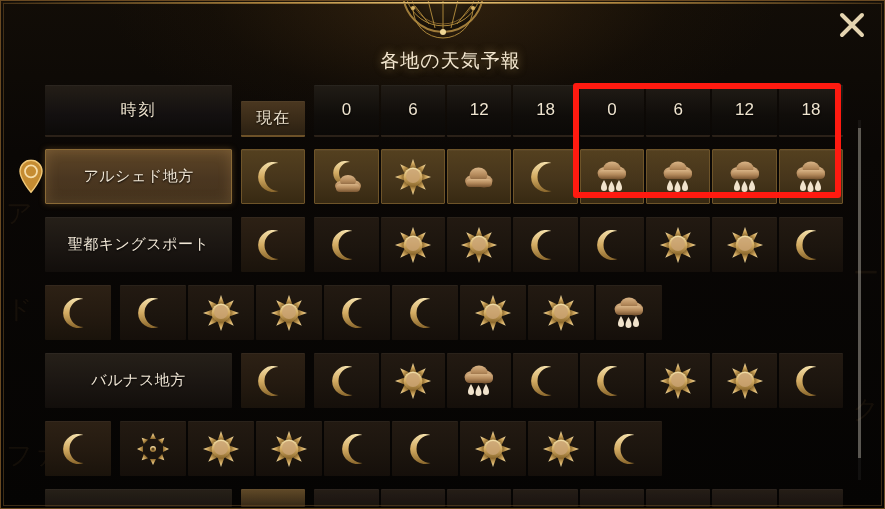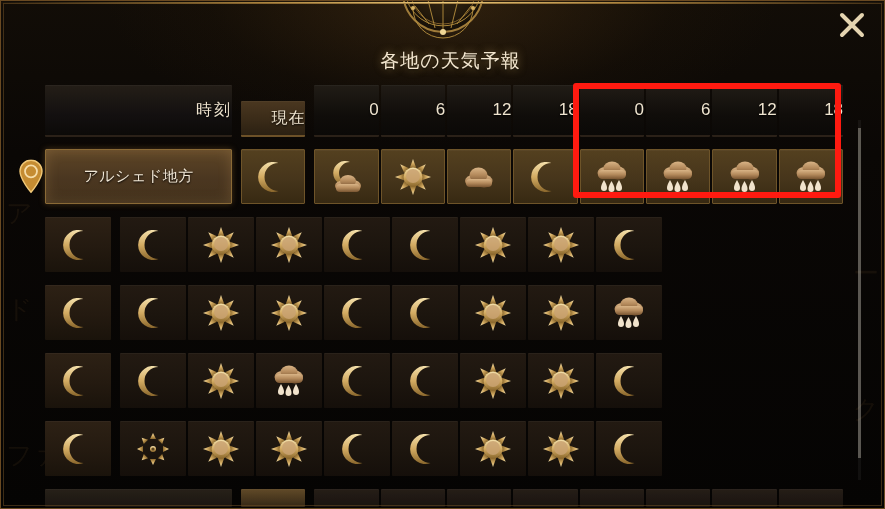--- a/index.html
+++ b/index.html
@@ -106,21 +106,20 @@
     font-size: 15px;
     letter-spacing: 0.5px;
     text-shadow: 0 1px 2px #000;
   }
   .cell.now { margin-right: 9px; }
 
   
   .row.header .cell {
     background: linear-gradient(180deg, #211c16 0%, #100d0a 60%, #0b0907 100%);
     border-bottom: 2px solid #2b2118;
-    justify-content: flex-end;
   }
   .row.header .cell.name {
     background: linear-gradient(180deg, #241e17 0%, #131010 60%, #0c0a08 100%);
   }
   .row.header .cell.now {
     background: linear-gradient(180deg, #4a3720 0%, #3a2b18 55%, #2b2012 100%);
     border-bottom: 2px solid #6d5128;
     margin-top: 16px;
   }
   .row.header .cell span {
@@ -549,20 +548,23 @@
               </g>
               <g fill="#f1e3cc">
                 <path d="M12 23 c 2.4 4 3 6.2 3 8 a3 3 0 0 1 -6 0 c0 -1.8 .6 -4 3 -8 z"></path>
                 <path d="M19.5 24 c 2.4 4 3 6.2 3 8 a3 3 0 0 1 -6 0 c0 -1.8 .6 -4 3 -8 z"></path>
                 <path d="M27 23 c 2.4 4 3 6.2 3 8 a3 3 0 0 1 -6 0 c0 -1.8 .6 -4 3 -8 z"></path>
               </g>
             </svg>
           </div>
         </div>
         <div class="row data">
+          <div class="cell name">
+            <span>聖都キングスポート</span>
+          </div>
           <div class="cell now">
             <svg width="40" height="40" viewBox="0 0 40 40" class="wicon">
               <defs>
                 <linearGradient id="g10" x1="0" y1="0" x2="0" y2="1">
                   <stop offset="0%" stop-color="#f4e0ab"></stop>
                   <stop offset="50%" stop-color="#d3ab62"></stop>
                   <stop offset="100%" stop-color="#8a672c"></stop>
                 </linearGradient>
               </defs>
               <defs>
@@ -993,20 +995,23 @@
               </g>
               <g fill="#f1e3cc">
                 <path d="M12 23 c 2.4 4 3 6.2 3 8 a3 3 0 0 1 -6 0 c0 -1.8 .6 -4 3 -8 z"></path>
                 <path d="M19.5 24 c 2.4 4 3 6.2 3 8 a3 3 0 0 1 -6 0 c0 -1.8 .6 -4 3 -8 z"></path>
                 <path d="M27 23 c 2.4 4 3 6.2 3 8 a3 3 0 0 1 -6 0 c0 -1.8 .6 -4 3 -8 z"></path>
               </g>
             </svg>
           </div>
         </div>
         <div class="row data">
+          <div class="cell name">
+            <span>バルナス地方</span>
+          </div>
           <div class="cell now">
             <svg width="40" height="40" viewBox="0 0 40 40" class="wicon">
               <defs>
                 <linearGradient id="g28" x1="0" y1="0" x2="0" y2="1">
                   <stop offset="0%" stop-color="#f4e0ab"></stop>
                   <stop offset="50%" stop-color="#d3ab62"></stop>
                   <stop offset="100%" stop-color="#8a672c"></stop>
                 </linearGradient>
               </defs>
               <defs>

